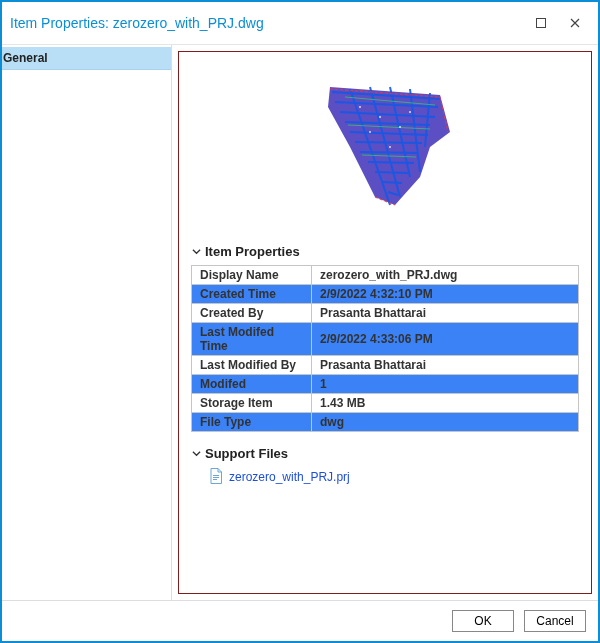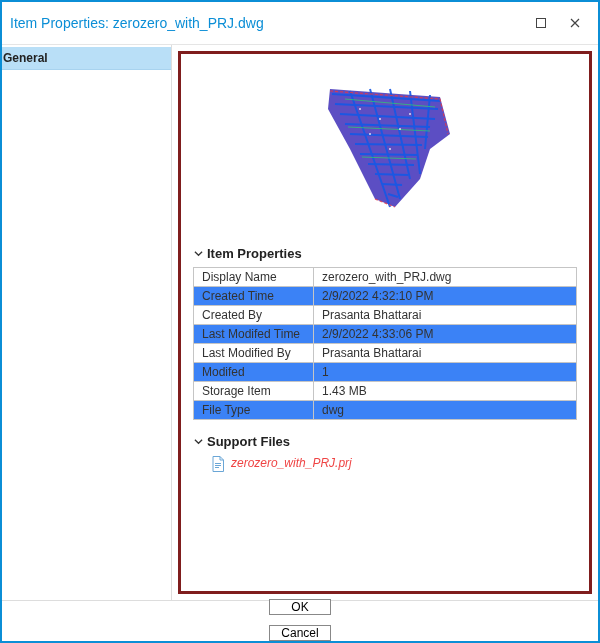--- a/index.html
+++ b/index.html
@@ -49,21 +49,21 @@
   .tab {
     padding: 4px 1px;
     font-weight: 600;
     font-size: 12px;
     background: #b9dff7;
     color: #222;
     border-bottom: 1px solid #a8d3ef;
   }
   .main {
     flex: 1;
-    border: 3px solid #7f1d1d;
+    border: 1px solid #7f1d1d;
     margin: 6px 6px 6px 6px;
     padding: 10px 12px 10px 12px;
     overflow: auto;
   }
   
   .preview {
     width: 100%;
     height: 170px;
     display: flex;
     align-items: center;
@@ -87,46 +87,45 @@
     border: 1px solid #c5c5c5;
     border-collapse: collapse;
     width: 100%;
     margin-bottom: 14px;
     font-size: 12px;
   }
   .prop-table td {
     border: 1px solid #c5c5c5;
     padding: 2px 8px;
     vertical-align: middle;
+    font-weight: bold;
   }
   .prop-table td.k {
     width: 120px;
     color: #333;
   }
   .prop-table tr.alt td { background: #3b82f6; }
   
   .file-list { margin-left: 18px; }
   .file-item {
     display: flex;
-    align-items: flex-start;
+    align-items: flex-end;
     gap: 6px;
     padding: 1px 0;
-    color: #ef4444;
-    font-style: italic;
+    color: #1d4ed8;
   }
   .file-icon { width:14px; height:16px; display:inline-flex;}
   
   .footer {
     height: 40px;
     display: flex;
     align-items: center;
     justify-content: flex-end;
     gap: 10px;
     padding: 0 12px;
-    flex-direction: column;
   }
   .btn {
     min-width: 62px;
     height: 22px;
     border: 1px solid #888;
     background: #fff;
     font-size: 12px;
     cursor: pointer;
   }
 </style>

